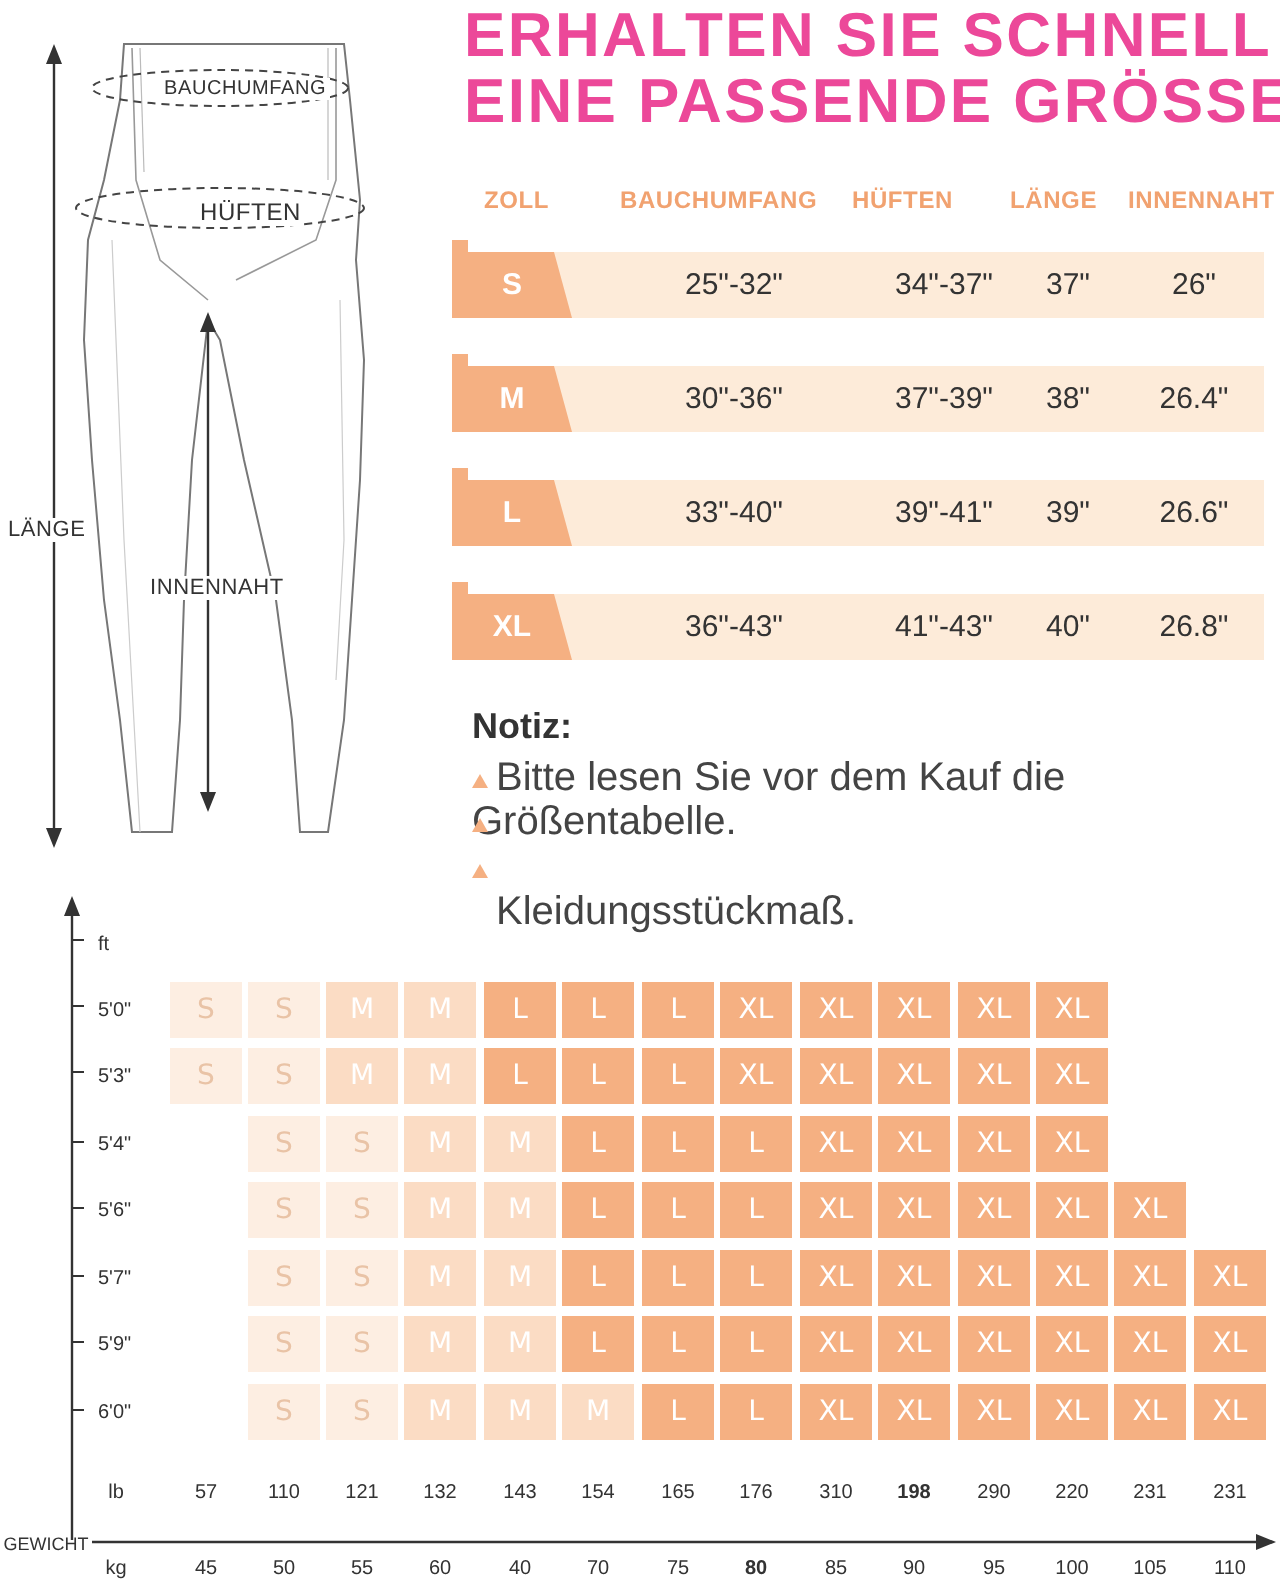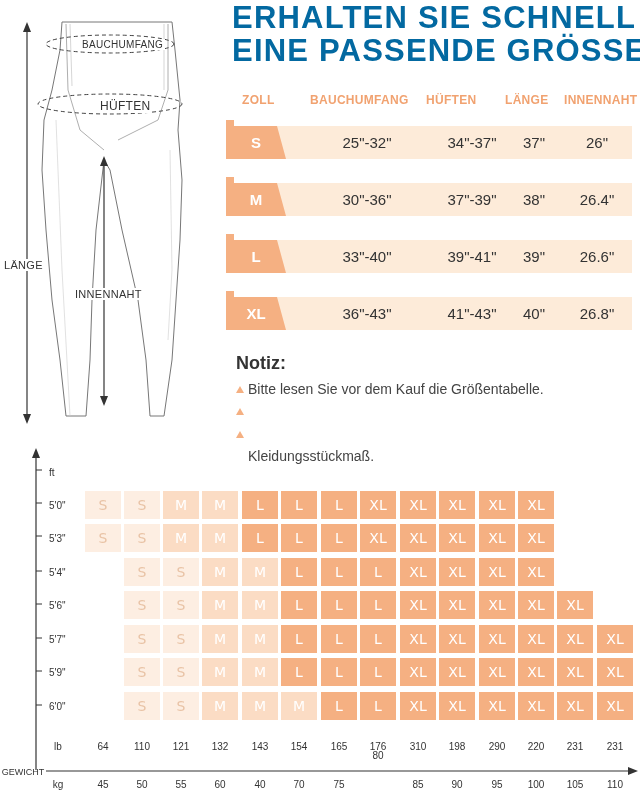--- a/index.html
+++ b/index.html
@@ -1,30 +1,30 @@
 <!DOCTYPE html>
 <html><head>
 <meta charset="utf-8">
 <style>
   * { box-sizing: border-box; margin: 0; padding: 0; }
   html, body { width: 640px; height: 793px; background: #ffffff; overflow: hidden; }
   body { position: relative; font-family: "Liberation Sans", "DejaVu Sans", sans-serif; color: #444; }
 
-  .title { position: absolute; left: 232px; width: 400px; font-size: 31px; font-weight: bold; color: #0369a1; letter-spacing: 1.2px; white-space: nowrap; }
+  .title { position: absolute; left: 232px; width: 400px; font-size: 31px; font-weight: bold; color: #ec4899; letter-spacing: 1.2px; white-space: nowrap; }
   .title.l1 { top: 0px; }
   .title.l2 { top: 33px; }
 
   .spec-head { position: absolute; top: 93px; font-size: 12px; color: #f1a270; font-weight: bold; letter-spacing: 0.3px; }
   .spec-row { position: absolute; left: 226px; width: 406px; height: 33px; background: #fdebd9; }
   .spec-size { position: absolute; left: 0; top: 0; width: 60px; height: 33px; background: #f5b082; color: #fff; font-weight: bold; font-size: 15px; text-align: center; line-height: 33px; clip-path: polygon(0 0, 85% 0, 100% 100%, 0 100%); }
   .spec-tab { position: absolute; left: 226px; width: 8px; height: 6px; background: #f5b082; }
   .spec-cell { position: absolute; top: 0; height: 33px; line-height: 33px; font-size: 15px; color: #333; text-align: center; }
 
   .notiz-title { position: absolute; left: 236px; top: 353px; font-size: 18px; font-weight: bold; color: #333; }
-  .note { position: absolute; left: 236px; font-size: 14px; color: #444; line-height: 22px; }
+  .note { position: absolute; left: 236px; font-size: 20px; color: #444; line-height: 22px; }
   .note .tri { display: inline-block; width: 0; height: 0; border-left: 4px solid transparent; border-right: 4px solid transparent; border-bottom: 7px solid #f5b082; margin-right: 4px; vertical-align: 1px; }
 
   .figure-label { position: absolute; font-size: 11px; color: #333; letter-spacing: 0.3px; }
 
   .grid-cell { position: absolute; width: 36px; height: 28px; text-align: center; line-height: 28px; font-size: 14px; font-family: "DejaVu Sans", sans-serif; color: #fff; font-weight: normal; }
   .c-S { background: #fdeee2; color: #e9c3a6; }
   .c-M { background: #fbdcc4; color: #fff; }
   .c-L { background: #f5b082; color: #fff; }
   .c-XL { background: #f5b082; color: #fff; }
 
@@ -222,43 +222,43 @@
     <div class="grid-cell c-XL" style="left: 479px; top: 692px;">XL</div>
     <div class="grid-cell c-XL" style="left: 518px; top: 692px;">XL</div>
     <div class="grid-cell c-XL" style="left: 557px; top: 692px;">XL</div>
     <div class="grid-cell c-XL" style="left: 597px; top: 692px;">XL</div>
   </div>
 
 <div class="axis-num" style="left:48px;top:741px;width:20px">lb</div>
 <div class="axis-num" style="left:0px;top:767px;width:46px;font-size:9px">GEWICHT</div>
 <div class="axis-num" style="left:48px;top:779px;width:20px">kg</div>
 <div id="lb-row">
-    <div class="axis-num" style="left: 88px; top: 741px;">64</div>
+    <div class="axis-num" style="left: 88px; top: 741px;">57</div>
     <div class="axis-num" style="left: 127px; top: 741px;">110</div>
     <div class="axis-num" style="left: 166px; top: 741px;">121</div>
     <div class="axis-num" style="left: 205px; top: 741px;">132</div>
     <div class="axis-num" style="left: 245px; top: 741px;">143</div>
     <div class="axis-num" style="left: 284px; top: 741px;">154</div>
     <div class="axis-num" style="left: 324px; top: 741px;">165</div>
     <div class="axis-num" style="left: 363px; top: 741px;">176</div>
     <div class="axis-num" style="left: 403px; top: 741px;">310</div>
-    <div class="axis-num" style="left: 442px; top: 741px;">198</div>
+    <div class="axis-num" style="left: 442px; top: 741px; font-weight: bold;">198</div>
     <div class="axis-num" style="left: 482px; top: 741px;">290</div>
     <div class="axis-num" style="left: 521px; top: 741px;">220</div>
     <div class="axis-num" style="left: 560px; top: 741px;">231</div>
     <div class="axis-num" style="left: 600px; top: 741px;">231</div>
   </div>
 <div id="kg-row">
     <div class="axis-num" style="left: 88px; top: 779px;">45</div>
     <div class="axis-num" style="left: 127px; top: 779px;">50</div>
     <div class="axis-num" style="left: 166px; top: 779px;">55</div>
     <div class="axis-num" style="left: 205px; top: 779px;">60</div>
     <div class="axis-num" style="left: 245px; top: 779px;">40</div>
     <div class="axis-num" style="left: 284px; top: 779px;">70</div>
     <div class="axis-num" style="left: 324px; top: 779px;">75</div>
-    <div class="axis-num" style="left: 363px; top: 750px;">80</div>
+    <div class="axis-num" style="left: 363px; top: 779px; font-weight: bold;">80</div>
     <div class="axis-num" style="left: 403px; top: 779px;">85</div>
     <div class="axis-num" style="left: 442px; top: 779px;">90</div>
     <div class="axis-num" style="left: 482px; top: 779px;">95</div>
     <div class="axis-num" style="left: 521px; top: 779px;">100</div>
     <div class="axis-num" style="left: 560px; top: 779px;">105</div>
     <div class="axis-num" style="left: 600px; top: 779px;">110</div>
   </div>
 
 </body></html>

